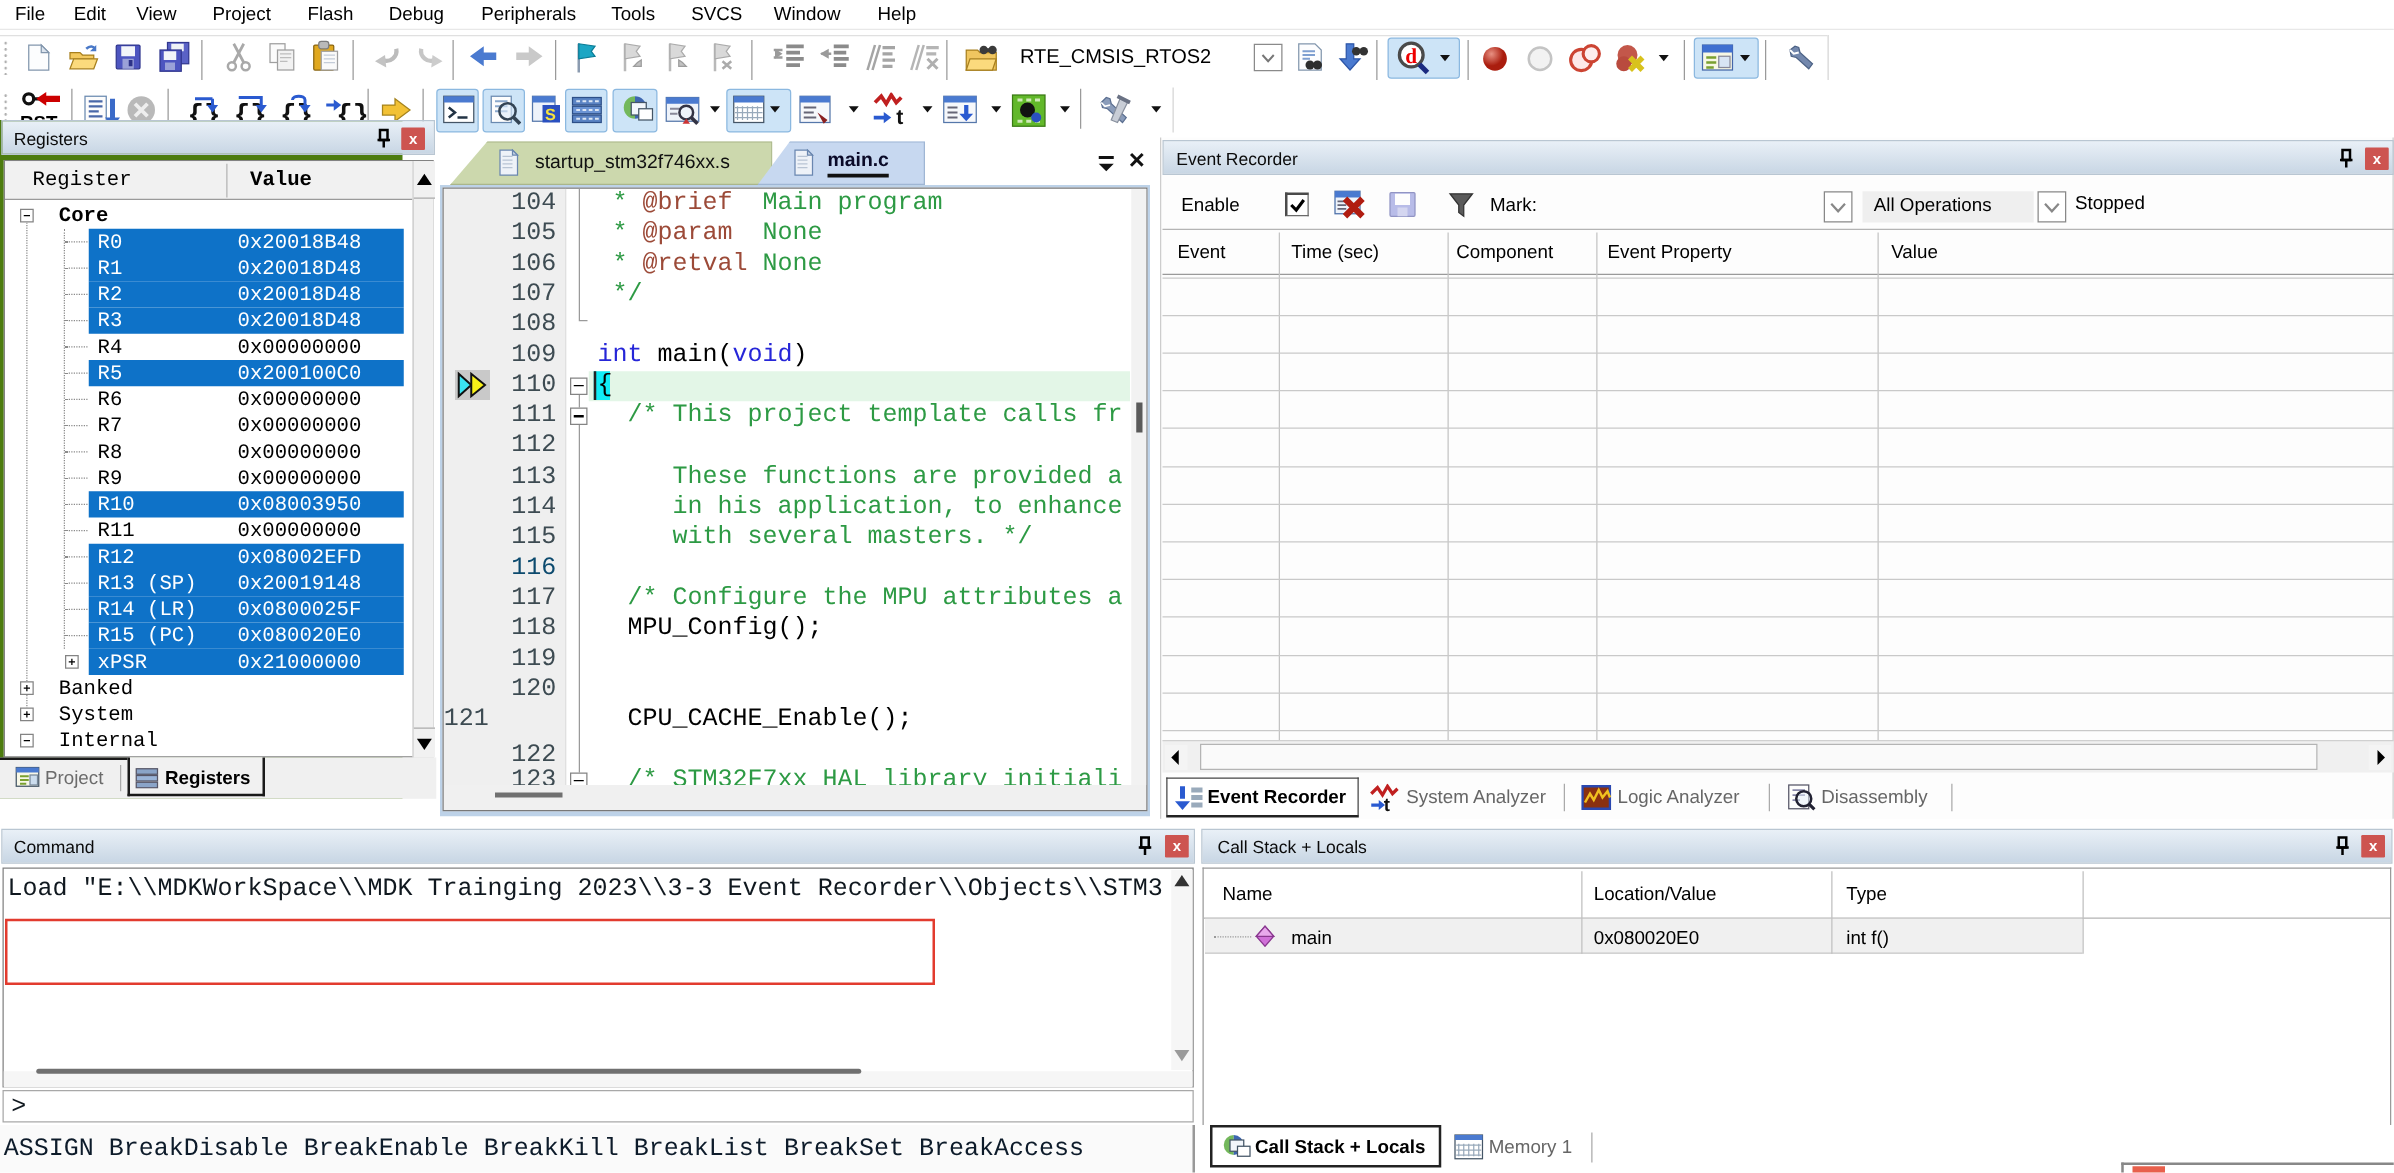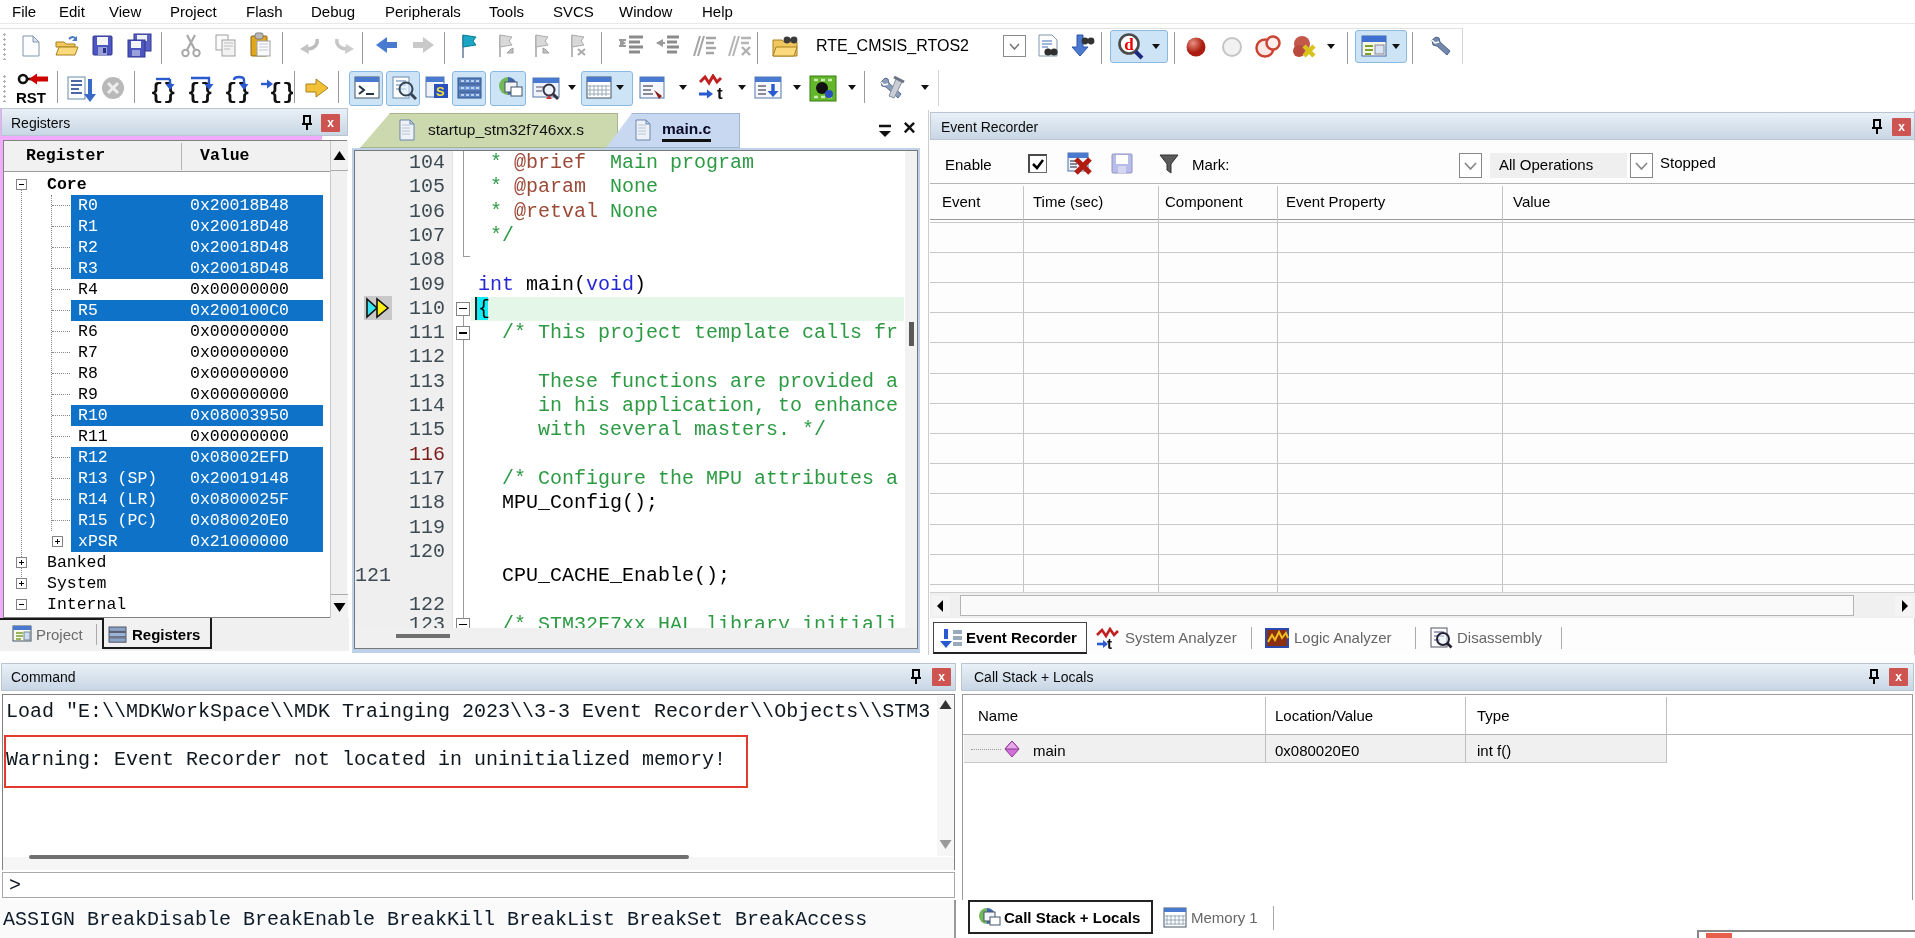--- a/index.html
+++ b/index.html
@@ -334,34 +334,34 @@
 <div class="ab sep2" style="left:864px;top:4px"></div>
 <svg class="ab" style="left:876px;top:8px" width="34" height="27">
       <path d="M5 7l4-4 3 1 1 4 12 11-3 4L10 12 6 11z" fill="#8a9cba" stroke="#5a6e90"></path>
       <path d="M5 7l3 3 4-1" fill="none" stroke="#fff" stroke-width="1.4"></path>
       <path d="M20 4l6 3-8 16-5-2z" fill="#c8cdd6" stroke="#88909e"></path>
       <path d="M18 2l10 5" stroke="#6a7284" stroke-width="3"></path>
     </svg>
 <div class="ab dd" style="left:921px;top:18px"></div>
 </div>
 
-<div class="ab" style="left:0;top:108px;width:322px;height:543px;background:#f0abfc">
+<div class="ab" style="left:0;top:96px;width:322px;height:543px;background:#4d7c0f">
  <div class="ab ttl" style="left:1px;top:0px;width:347px;height:28px;border:1px solid #b9c6d2">
       <span class="ab" style="left:9px;top:6px">Registers</span>
   <svg class="ab" style="left:297px;top:5px" width="16" height="18">
         <path d="M5 2h6v8H5z" fill="none" stroke="#000" stroke-width="2"></path>
         <path d="M3 10h10M8 11v5" stroke="#000" stroke-width="2"></path>
       </svg>
   <div class="ab xbtn" style="left:319px;top:5px">x</div>
  </div>
  <div class="ab" style="left:3px;top:32px;width:344px;height:478px;border:1px solid #828282;background:#fff">
 
   <div class="ab" style="left:0;top:0;width:326px;height:31px;background:#f1f1f1;border-bottom:1px solid #9a9a9a">
    <div class="ab" style="left:177px;top:2px;width:1px;height:27px;background:#b4b4b4"></div>
-   <span class="ab mono" style="left:22px;top:5px;font-size:16.5px;font-weight:bold">Register</span>
+   <span class="ab mono" style="left:22px;top:5px;font-size:16.5px;font-weight:normal">Register</span>
    <span class="ab mono" style="left:196px;top:5px;font-size:16.5px;font-weight:bold">Value</span>
   </div>
 
   <div class="ab" style="left:326px;top:0;width:17px;height:477px;background:#f0f0f0;border-left:1px solid #c8c8c8">
    <div class="ab" style="left:0;top:0;width:17px;height:30px;background:#f1f1f1;border-bottom:1px solid #aaa"><svg width="17" height="30">
             <path d="M8.5 10l6 9h-12z" fill="#000"></path>
           </svg></div>
    <div class="ab" style="left:0;top:453px;width:17px;height:24px;background:#f1f1f1;border-top:1px solid #aaa"><svg width="17" height="24">
             <path d="M8.5 17l6-9h-12z" fill="#000"></path>
           </svg></div>
@@ -519,21 +519,21 @@
 <span class="ab mono cell" style="left:123px;top:145.8px;font-size:20px"><span style="color:#000000">{</span></span>
 <span class="ab mono cell" style="left:0;top:170.1px;width:90px;text-align:right;font-size:20px;color:#3d4b52">111</span>
 <span class="ab mono cell" style="left:123px;top:170.1px;font-size:20px"><span style="color:#2d9a44">&nbsp;&nbsp;/*&nbsp;This&nbsp;project&nbsp;template&nbsp;calls&nbsp;fr</span></span>
 <span class="ab mono cell" style="left:0;top:194.4px;width:90px;text-align:right;font-size:20px;color:#3d4b52">112</span>
 <span class="ab mono cell" style="left:0;top:218.7px;width:90px;text-align:right;font-size:20px;color:#3d4b52">113</span>
 <span class="ab mono cell" style="left:123px;top:218.7px;font-size:20px"><span style="color:#2d9a44">&nbsp;&nbsp;&nbsp;&nbsp;&nbsp;These&nbsp;functions&nbsp;are&nbsp;provided&nbsp;a</span></span>
 <span class="ab mono cell" style="left:0;top:243.0px;width:90px;text-align:right;font-size:20px;color:#3d4b52">114</span>
 <span class="ab mono cell" style="left:123px;top:243.0px;font-size:20px"><span style="color:#2d9a44">&nbsp;&nbsp;&nbsp;&nbsp;&nbsp;in&nbsp;his&nbsp;application,&nbsp;to&nbsp;enhance</span></span>
 <span class="ab mono cell" style="left:0;top:267.3px;width:90px;text-align:right;font-size:20px;color:#3d4b52">115</span>
 <span class="ab mono cell" style="left:123px;top:267.3px;font-size:20px"><span style="color:#2d9a44">&nbsp;&nbsp;&nbsp;&nbsp;&nbsp;with&nbsp;several&nbsp;masters.&nbsp;*/</span></span>
-<span class="ab mono cell" style="left:0;top:291.6px;width:90px;text-align:right;font-size:20px;color:#7f1d1d">116</span>
+<span class="ab mono cell" style="left:0;top:291.6px;width:90px;text-align:right;font-size:20px;color:#0c4a6e">116</span>
 <span class="ab mono cell" style="left:0;top:315.9px;width:90px;text-align:right;font-size:20px;color:#3d4b52">117</span>
 <span class="ab mono cell" style="left:123px;top:315.9px;font-size:20px"><span style="color:#2d9a44">&nbsp;&nbsp;/*&nbsp;Configure&nbsp;the&nbsp;MPU&nbsp;attributes&nbsp;a</span></span>
 <span class="ab mono cell" style="left:0;top:340.2px;width:90px;text-align:right;font-size:20px;color:#3d4b52">118</span>
 <span class="ab mono cell" style="left:123px;top:340.2px;font-size:20px"><span style="color:#000000">&nbsp;&nbsp;MPU_Config();</span></span>
 <span class="ab mono cell" style="left:0;top:364.5px;width:90px;text-align:right;font-size:20px;color:#3d4b52">119</span>
 <span class="ab mono cell" style="left:0;top:388.8px;width:90px;text-align:right;font-size:20px;color:#3d4b52">120</span>
 <span class="ab mono cell" style="left:0;top:413.1px;width:90px;text-align:left;font-size:20px;color:#3d4b52">121</span>
 <span class="ab mono cell" style="left:123px;top:413.1px;font-size:20px"><span style="color:#000000">&nbsp;&nbsp;CPU_CACHE_Enable();</span></span>
 <span class="ab mono cell" style="left:0;top:442px;width:90px;text-align:right;font-size:20px;color:#3d4b52">122</span>
 <span class="ab mono cell" style="left:0;top:461.7px;width:90px;text-align:right;font-size:20px;color:#3d4b52">123</span>
@@ -668,21 +668,20 @@
       <span class="ab" style="left:9px;top:5px">Command</span>
       <svg class="ab" style="left:906px;top:4px" width="16" height="18">
         <path d="M5 2h6v8H5z" fill="none" stroke="#000" stroke-width="2"></path>
         <path d="M3 10h10M8 11v5" stroke="#000" stroke-width="2"></path>
       </svg>
       <div class="ab xbtn" style="left:930px;top:4px">x</div>
     </div>
 <div class="ab" style="left:2px;top:31px;width:953px;height:176px;border:1px solid #828282;background:#fff">
 <span class="ab mono cell" style="left:3px;top:5px;font-size:20px;color:#10181f">Load "E:\\MDKWorkSpace\\MDK Trainging 2023\\3-3 Event Recorder\\Objects\\STM3</span>
 <div class="ab" style="left:1px;top:40px;width:744px;height:53px;border:2px solid #e23b2e"></div>
-<span class="ab mono cell" style="left:3px;top:53px;font-size:20px;color:#10181f">Warning: Event Recorder not located in uninitialized memory!</span>
 <div class="ab" style="left:934px;top:1px;width:17px;height:160px;background:#f6f6f6"><svg width="17" height="17">
           <path d="M8.5 4l6 9h-12z" fill="#333"></path>
         </svg><svg class="ab" style="left:0;top:140px" width="17" height="17">
           <path d="M8.5 13l6-9h-12z" fill="#9a9a9a"></path>
         </svg></div>
 <div class="ab" style="left:0;top:162px;width:951px;height:13px;background:#f6f6f6"></div>
 <div class="ab" style="left:26px;top:160px;width:660px;height:4px;background:#707070;border-radius:2px"></div>
 </div>
 <div class="ab" style="left:2px;top:209px;width:953px;height:26px;border:1px solid #a8a8a8;background:#fff">
       <span class="ab mono" style="left:6px;top:1px;font-size:20px;color:#10181f">&gt;</span>

